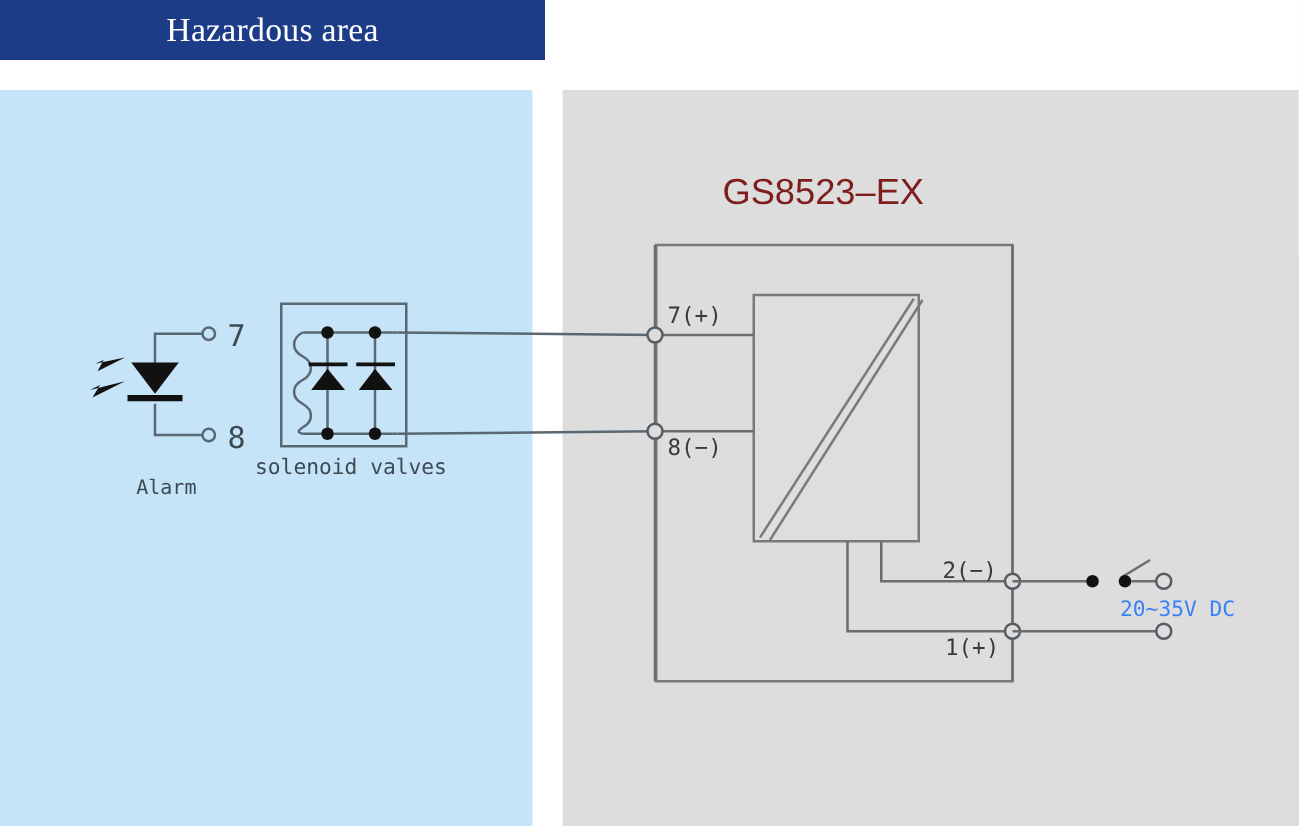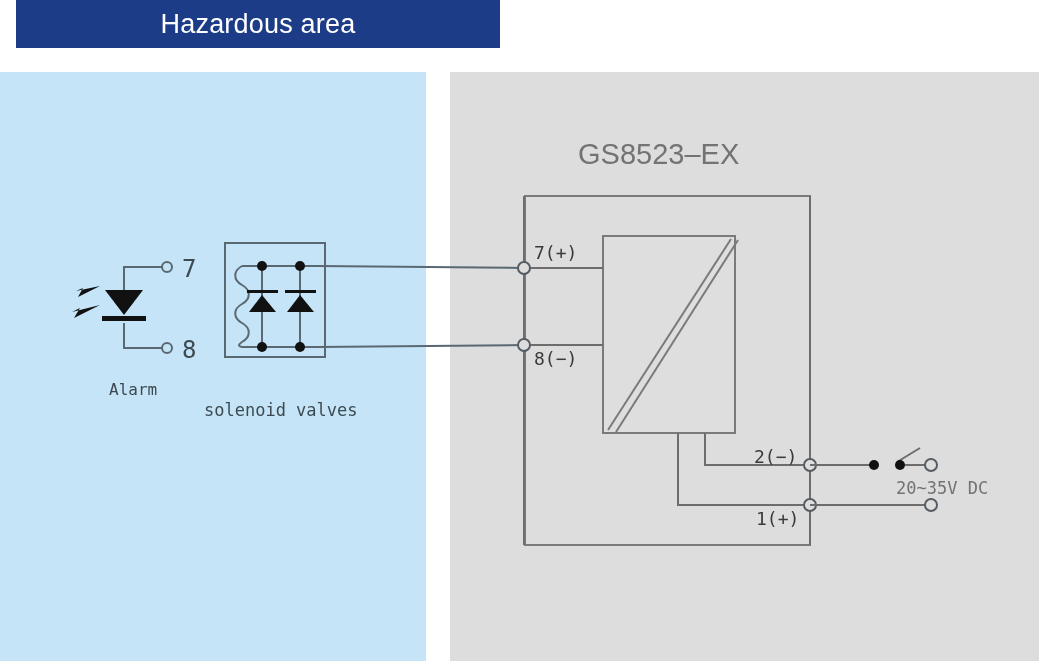--- a/index.html
+++ b/index.html
@@ -26,21 +26,21 @@
     height: 48px;
     background: #1c3c87;
     color: #ffffff;
     display: flex;
     align-items: center;
     justify-content: center;
     font-size: 27px;
     letter-spacing: 0.2px;
     font-family: "Liberation Sans", sans-serif;
   }
-  #hazardous-header { left: 16px; width: 484px; }
+  #hazardous-header { left: 0; width: 436px; font-family: Liberation Serif, serif; }
   #safe-header { left: 447px; width: 592px; }
 
   .panel {
     position: absolute;
     top: 72px;
     height: 589px;
   }
   #hazardous-panel { left: 0; width: 426px; background: #c5e4f7; }
   #safe-panel { left: 450px; width: 589px; background: #dddddd; }
 
@@ -99,32 +99,32 @@
     font-family: "DejaVu Sans Mono", monospace;
     color: #3a3a3a;
     white-space: nowrap;
   }
   #title-gs {
     position: absolute;
     left: 578px;
     top: 138px;
     font-family: "Liberation Sans", sans-serif;
     font-size: 29px;
-    color: #737373;
+    color: #7f1d1d;
     white-space: nowrap;
   }
   #term7-label { left: 182px; top: 255px; font-size: 24px; }
   #term8-label { left: 182px; top: 336px; font-size: 24px; }
   #alarm-label { left: 109px; top: 380px; font-size: 16px; }
-  #solenoid-label { left: 204px; top: 400px; font-size: 17px; }
+  #solenoid-label { left: 204px; top: 364px; font-size: 17px; }
   #p7-label { left: 534px; top: 242px; font-size: 18px; color: #3a3a3a; }
   #p8-label { left: 534px; top: 348px; font-size: 18px; color: #3a3a3a; }
   #p2-label { left: 754px; top: 446px; font-size: 18px; color: #3a3a3a; }
   #p1-label { left: 756px; top: 508px; font-size: 18px; color: #3a3a3a; }
-  #supply-label { left: 896px; top: 478px; font-size: 17px; color: #737373; }
+  #supply-label { left: 896px; top: 478px; font-size: 17px; color: #3b82f6; }
 </style>
 </head>
 <body>
 
 <div id="stage">
 
   <div class="header-bar" id="hazardous-header">
     <span>Hazardous area</span>
   </div>
 

